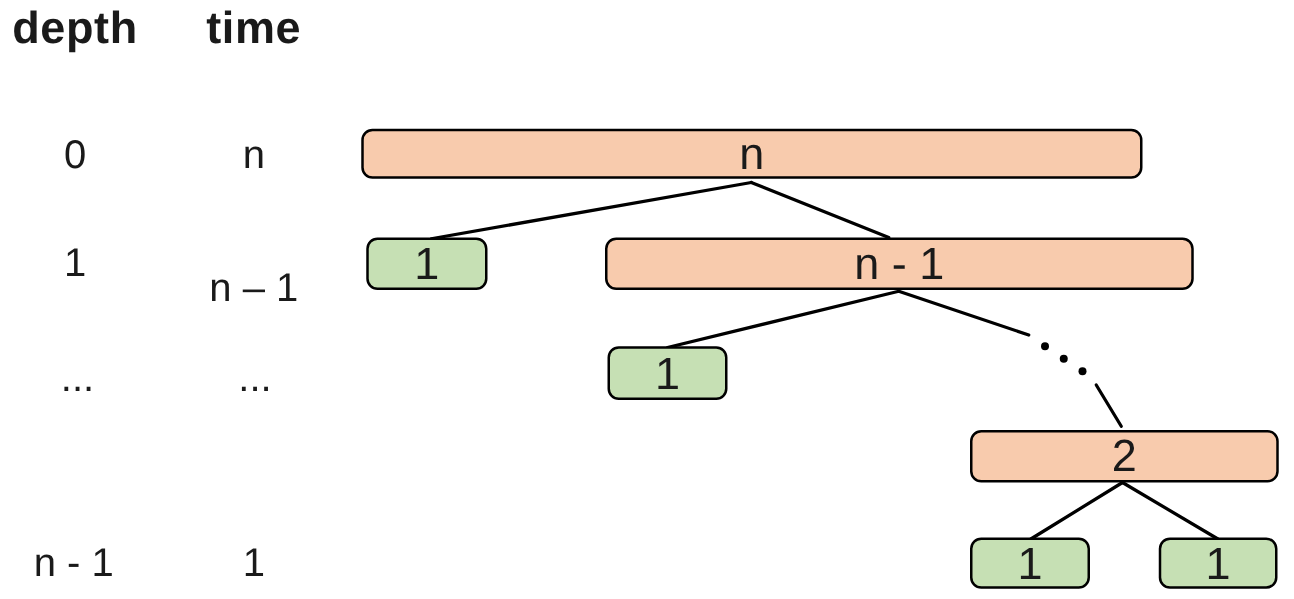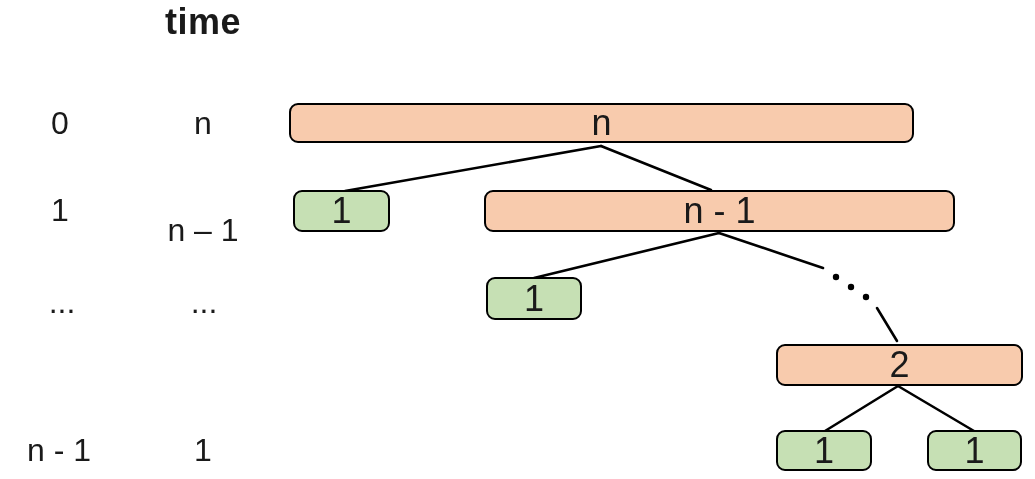--- a/index.html
+++ b/index.html
@@ -44,20 +44,21 @@
     pointer-events: none;
   }
   svg.edges line { stroke: #000000; stroke-width: 2.6; stroke-linecap: round; }
   svg.edges circle { fill: #000000; }
 </style>
 </head>
 <body>
 
 <div class="canvas">
 
+  <div class="lbl hdr" style="left:60px; top:22px;">depth</div>
   <div class="lbl hdr" style="left:203px; top:22px;">time</div>
 
   <div class="lbl" style="left:60px; top:123px;">0</div>
   <div class="lbl" style="left:60px; top:210px;">1</div>
   <div class="lbl" style="left:62px; top:302px;">...</div>
   <div class="lbl" style="left:59px; top:450px;">n - 1</div>
 
   <div class="lbl" style="left:203px; top:123px;">n</div>
   <div class="lbl" style="left:203px; top:210px;margin-top:20px;">n – 1</div>
   <div class="lbl" style="left:204px; top:302px;">...</div>

